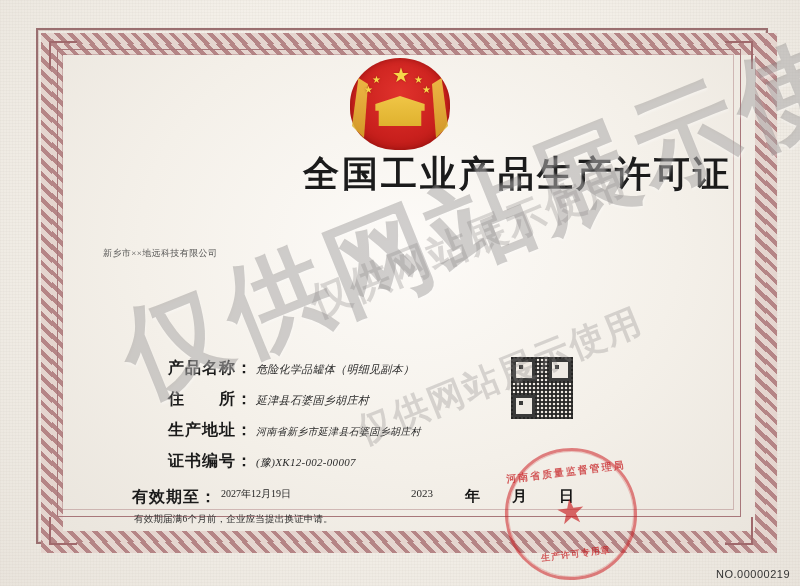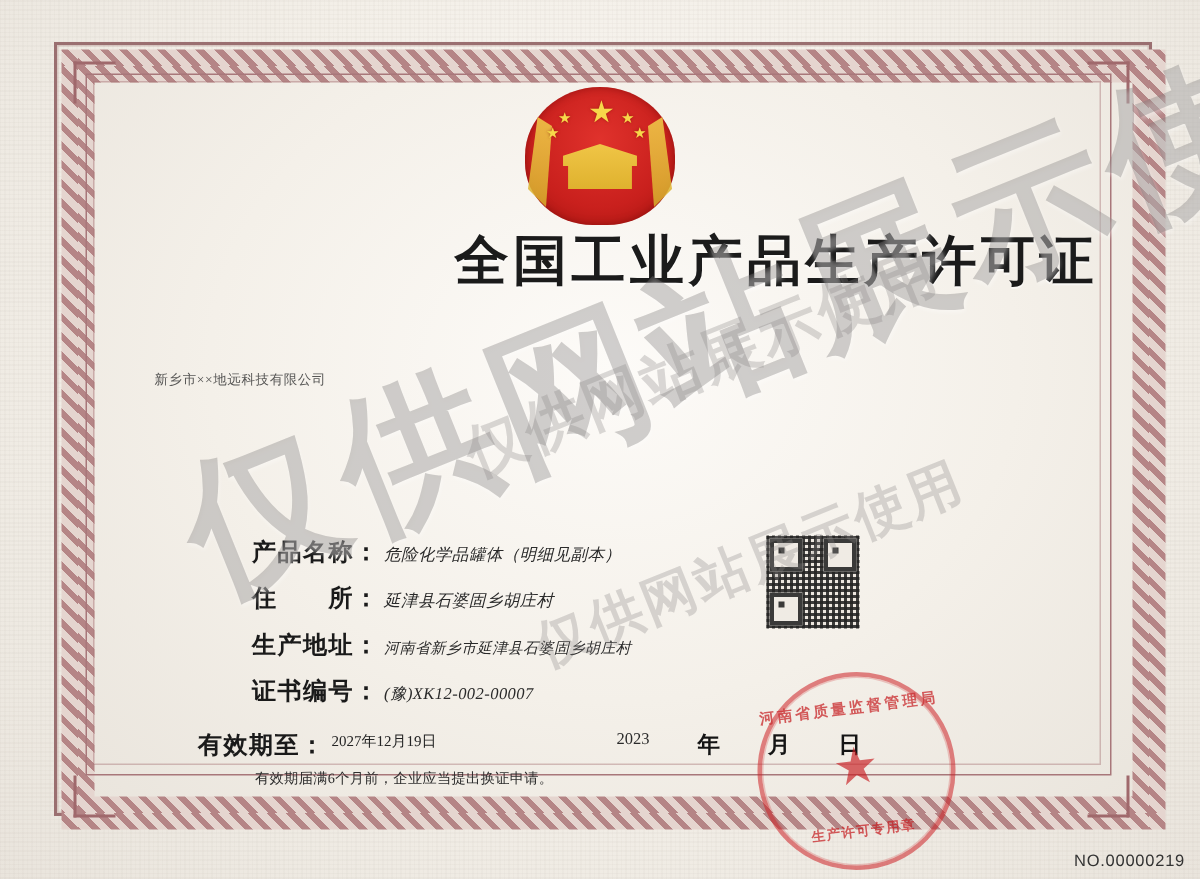--- a/index.html
+++ b/index.html
@@ -250,21 +250,20 @@
     padding-bottom: 0px;
   }
 
   .footnote {
     position: absolute;
     left: 134px;
     top: 513px;
     font-size: 9.5px;
     color: #2e2e2e;
     letter-spacing: 0.2px;
-    margin-left: 36px;
   }
 
   
   .qr {
     position: absolute;
     left: 511px;
     top: 357px;
     width: 62px;
     height: 62px;
     background:

